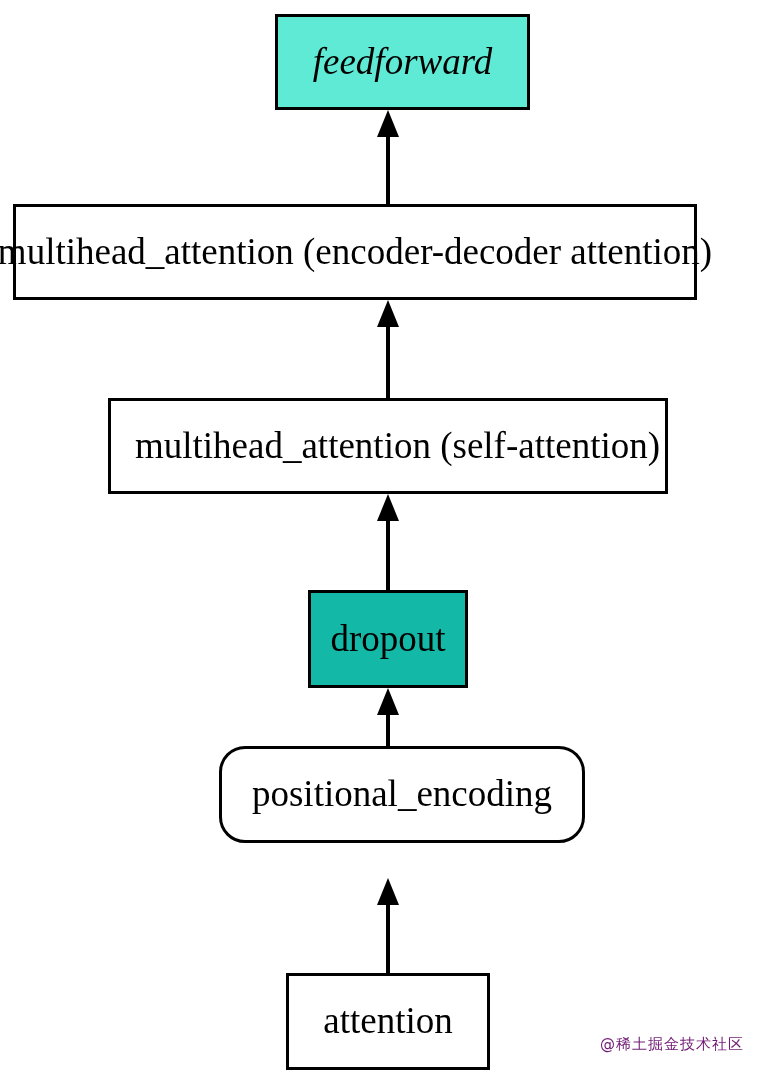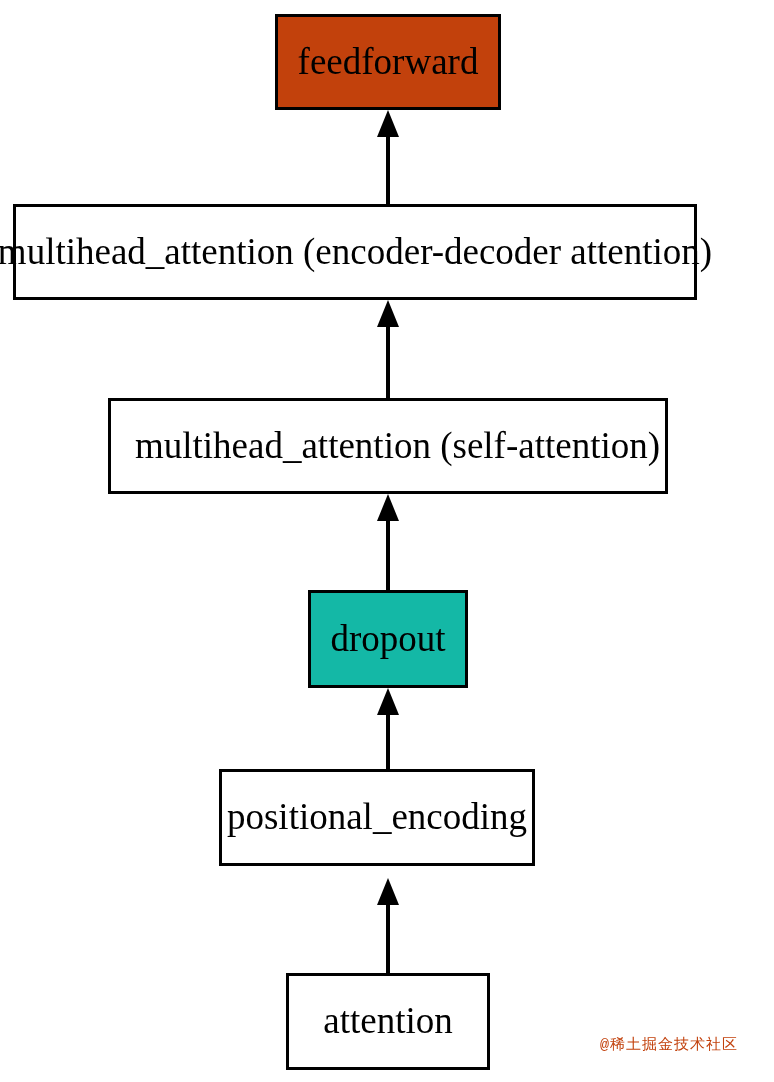--- a/index.html
+++ b/index.html
@@ -66,39 +66,39 @@
         <polygon points="388,688 377,715 399,715" fill="#000000"></polygon>
         <line x1="388" y1="590" x2="388" y2="518" stroke="#000000" stroke-width="4"></line>
         <polygon points="388,494 377,521 399,521" fill="#000000"></polygon>
         <line x1="388" y1="398" x2="388" y2="324" stroke="#000000" stroke-width="4"></line>
         <polygon points="388,300 377,327 399,327" fill="#000000"></polygon>
         <line x1="388" y1="204" x2="388" y2="134" stroke="#000000" stroke-width="4"></line>
         <polygon points="388,110 377,137 399,137" fill="#000000"></polygon>
       </g>
   </svg>
 
-  <div class="node" id="node-0" style="left: 275px; top: 14px; width: 226px; height: 96px; border-width: 3px; border-color: rgb(0, 0, 0); background: #c2410c;">
+  <div class="node" id="node-0" style="left: 275px; top: 14px; width: 255px; height: 96px; border-width: 3px; border-color: rgb(0, 0, 0); background: #5eead4; font-style: italic;">
     <span class="node-label" style="font-size: 37px;">feedforward</span>
   </div>
 
   <div class="node" id="node-1" style="left: 13px; top: 204px; width: 684px; height: 96px; border-width: 3px; border-color: rgb(0, 0, 0); background: rgb(255, 255, 255);">
     <span class="node-label" style="font-size: 37px;">multihead_attention (encoder-decoder attention)</span>
   </div>
 
   <div class="node" id="node-2" style="left: 108px; top: 398px; width: 560px; height: 96px; border-width: 3px; border-color: rgb(0, 0, 0); background: rgb(255, 255, 255); padding-left: 19px;">
     <span class="node-label" style="font-size: 37px;">multihead_attention (self-attention)</span>
   </div>
 
   <div class="node" id="node-3" style="left: 308px; top: 590px; width: 160px; height: 98px; border-width: 3px; border-color: rgb(0, 0, 0); background: #14b8a6;">
     <span class="node-label" style="font-size: 37px;">dropout</span>
   </div>
 
-  <div class="node" id="node-4" style="left: 219px; top: 769px; width: 316px; height: 97px; border-width: 3px; border-color: rgb(0, 0, 0); background: rgb(255, 255, 255);">
+  <div class="node" id="node-4" style="left: 219px; top: 746px; width: 366px; height: 97px; border-width: 3px; border-color: rgb(0, 0, 0); background: rgb(255, 255, 255); border-radius: 26px;">
     <span class="node-label" style="font-size: 37px;">positional_encoding</span>
   </div>
 
   <div class="node" id="node-5" style="left: 286px; top: 973px; width: 204px; height: 97px; border-width: 3px; border-color: rgb(0, 0, 0); background: rgb(255, 255, 255);">
     <span class="node-label" style="font-size: 37px;">attention</span>
   </div>
 
-  <div class="watermark" id="wm" style="left: 600px; top: 1035px; color: #c2410c; font-family: Liberation Mono, monospace;">@稀土掘金技术社区</div>
+  <div class="watermark" id="wm" style="left: 600px; top: 1035px; color: #701a75;">@稀土掘金技术社区</div>
 
 </div>
 
 </body></html>

